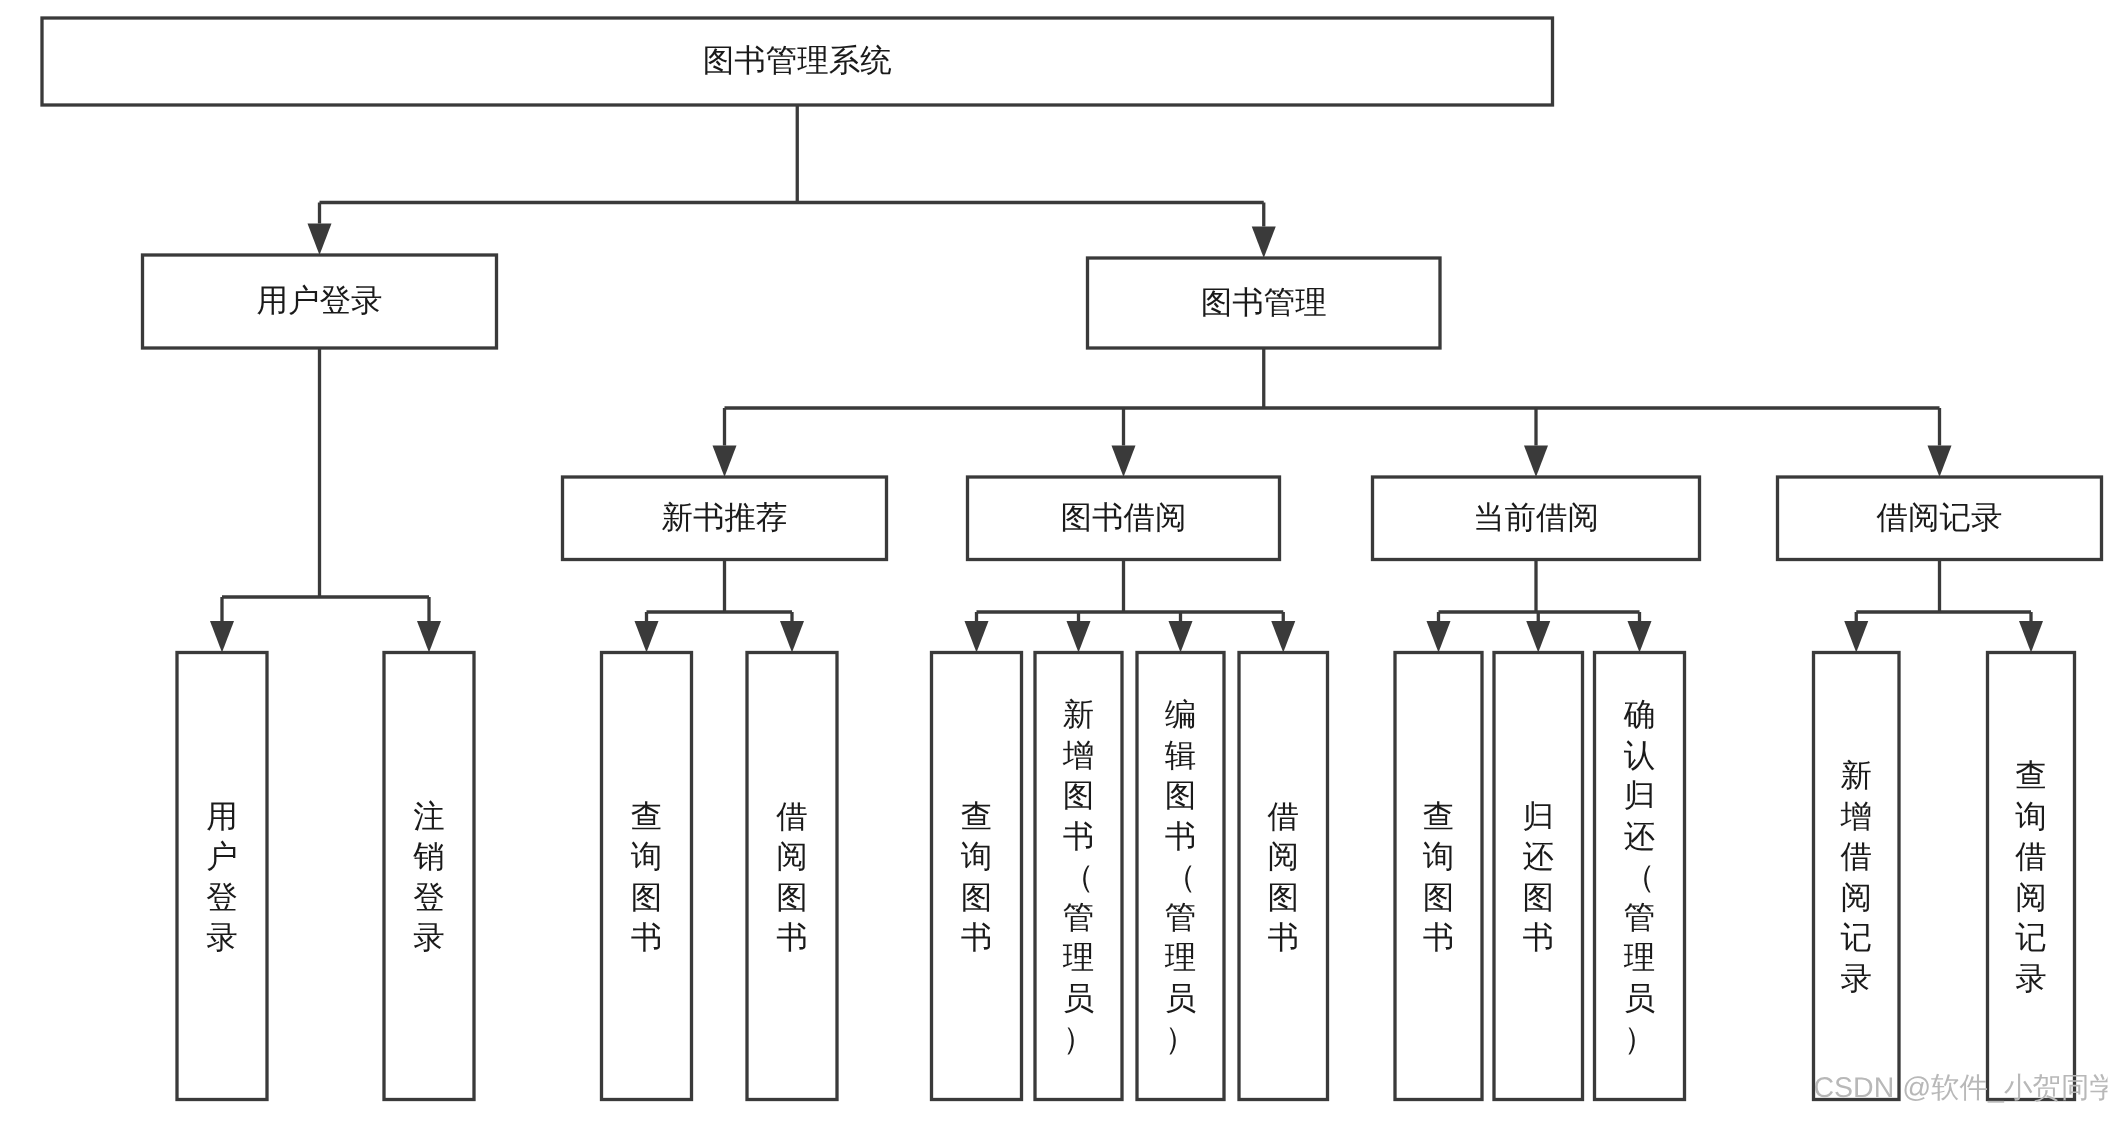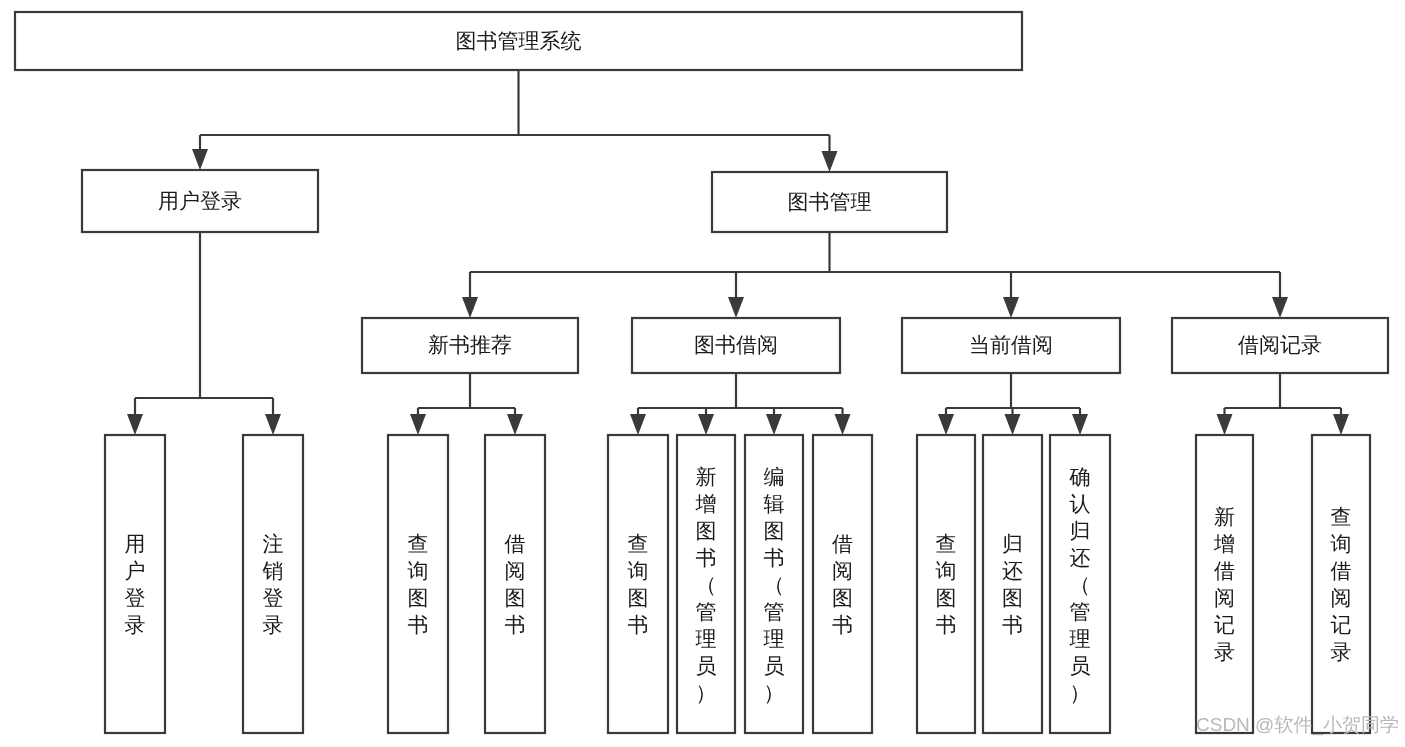--- a/index.html
+++ b/index.html
@@ -9,21 +9,21 @@
   }
   body {
     width: 1405px;
     height: 747px;
     font-family: "Liberation Sans", "DejaVu Sans", sans-serif;
     overflow: hidden;
     position: relative;
   }
   #diagram-root {
     position: absolute;
-    left: 0;
+    left: 13px;
     top: 0;
     width: 1357px;
     height: 747px;
     text-align: right;
   }
   svg.diagram {
     display: block;
     width: 1405px;
     height: 747px;
     background: #ffffff;

